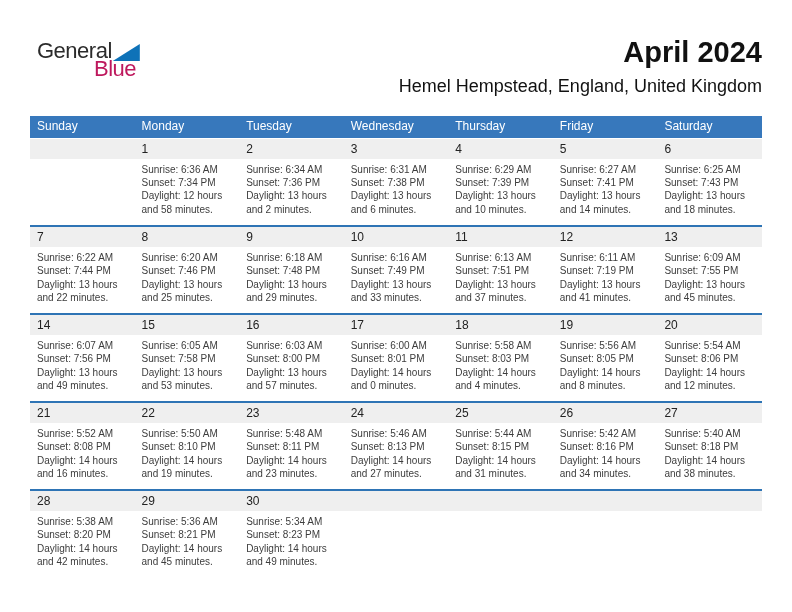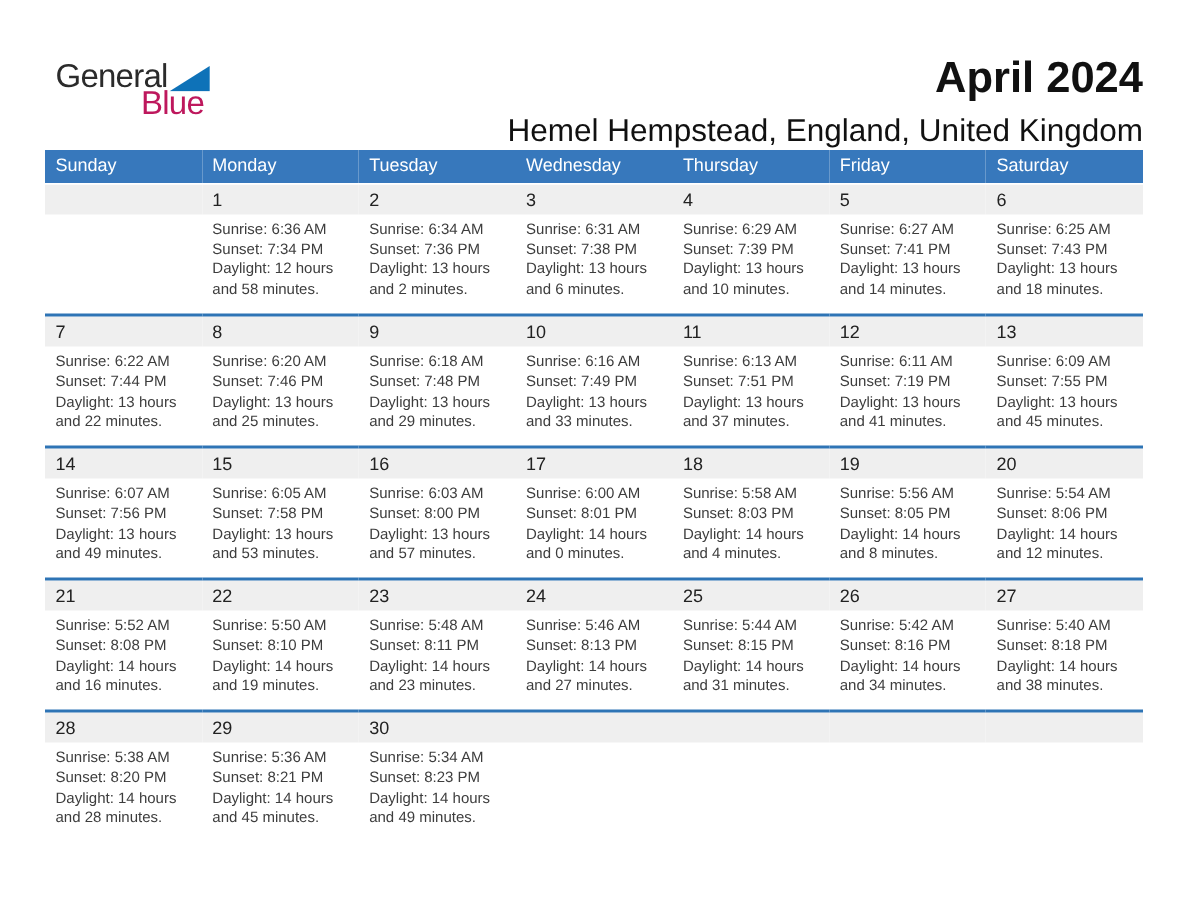--- a/index.html
+++ b/index.html
@@ -52,31 +52,31 @@
     top: 36px;
     right: 30px;
     text-align: right;
   }
   .month-title {
     font-size: 29px;
     font-weight: 700;
     color: #111111;
   }
   .location {
-    font-size: 21px;
+    font-size: 18px;
     font-weight: 400;
     color: #111111;
     margin-top: 7px;
   }
 
   
   table.calendar {
     position: absolute;
     left: 30px;
-    top: 100px;
+    top: 116px;
     width: 732px;
     border-collapse: collapse;
     table-layout: fixed;
   }
   thead th {
     background: #3778bc;
     color: #ffffff;
     font-weight: 400;
     font-size: 12px;
     text-align: left;
@@ -389,21 +389,21 @@
             </div>
           </td>
         </tr>
         <tr>
           <td>
             <div class="day-num">28</div>
             <div class="day-details">
               <div>Sunrise: 5:38 AM</div>
               <div>Sunset: 8:20 PM</div>
               <div>Daylight: 14 hours</div>
-              <div>and 28 minutes.</div>
+              <div>and 42 minutes.</div>
             </div>
           </td>
           <td>
             <div class="day-num">29</div>
             <div class="day-details">
               <div>Sunrise: 5:36 AM</div>
               <div>Sunset: 8:21 PM</div>
               <div>Daylight: 14 hours</div>
               <div>and 45 minutes.</div>
             </div>

